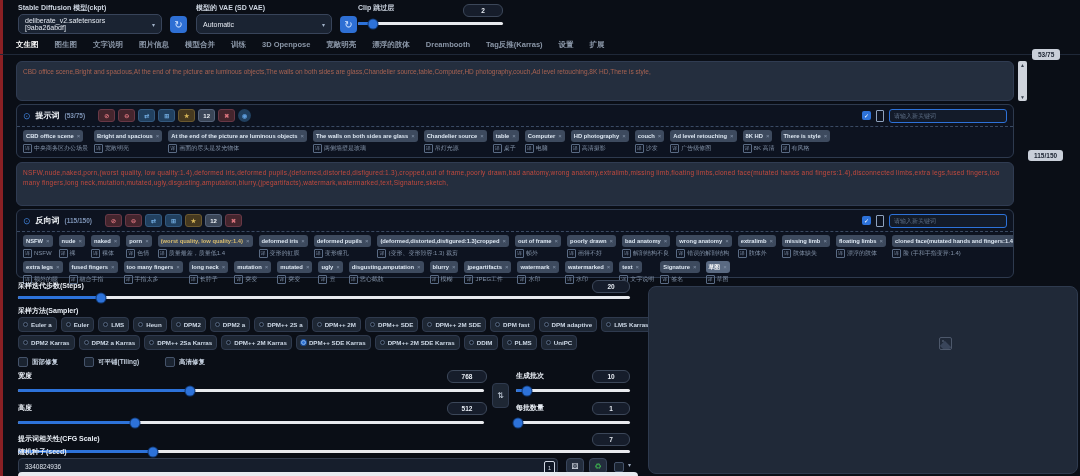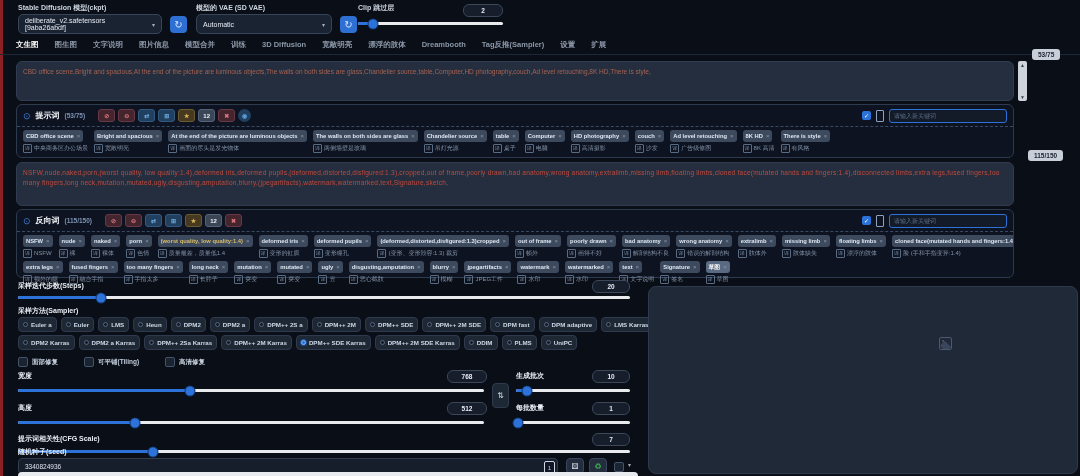--- a/index.html
+++ b/index.html
@@ -117,25 +117,25 @@
 
 <div class="tabline"></div>
 <div class="tabs">
 
 <div class="tab active">文生图</div>
     <div class="tab">图生图</div>
     <div class="tab">文字说明</div>
     <div class="tab">图片信息</div>
     <div class="tab">模型合并</div>
     <div class="tab">训练</div>
-    <div class="tab">3D Diffusion</div>
+    <div class="tab">3D Openpose</div>
     <div class="tab">宽敞明亮</div>
     <div class="tab">漂浮的肢体</div>
     <div class="tab">Dreambooth</div>
-    <div class="tab">Tag反推(Sampler)</div>
+    <div class="tab">Tag反推(Karras)</div>
     <div class="tab">设置</div>
     <div class="tab">扩展</div>
   </div>
 
 <div class="badge-light" style="left:1032px;top:49px">53/75</div>
 <div class="prompt-box pos">
   <span>CBD office scene,Bright and spacious,At the end of the picture are luminous objects,The walls on both sides are glass,Chandelier source,table,Computer,HD photography,couch,Ad level retouching,8K HD,There is style,</span>
 </div>
 <div class="vscroll">
   <span>▲</span>

